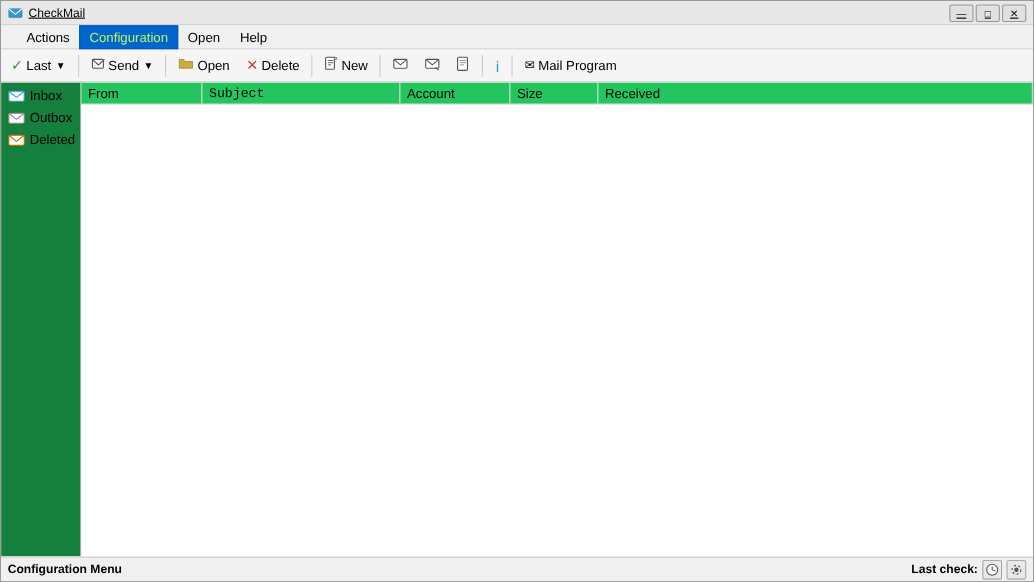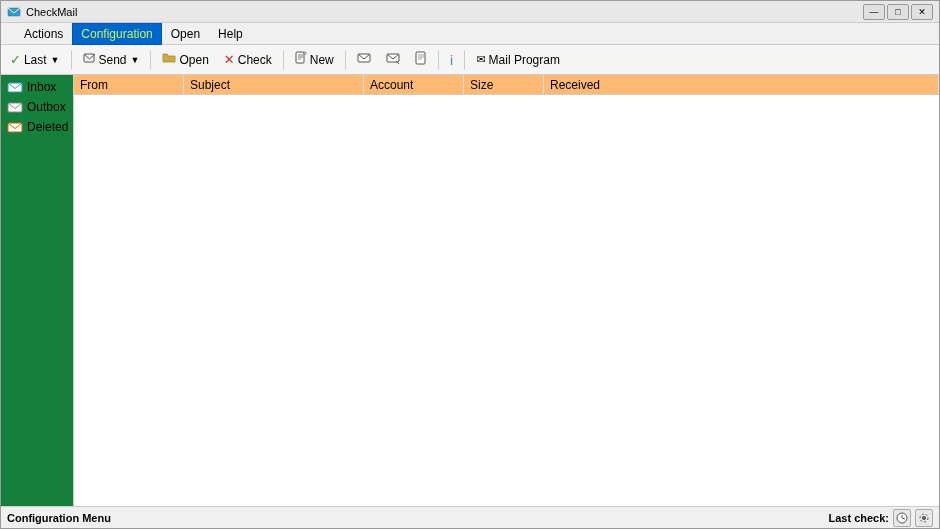--- a/index.html
+++ b/index.html
@@ -22,20 +22,21 @@
     
     .title-bar {
       height: 22px;
       background: #e8e8e8;
       display: flex;
       align-items: center;
       justify-content: space-between;
       padding: 0 6px;
       border-bottom: 1px solid #ccc;
       user-select: none;
+      text-decoration: underline;
     }
     .title-bar-left {
       display: flex;
       align-items: center;
       gap: 5px;
       font-size: 11px;
       font-weight: normal;
     }
     .title-icon {
       width: 14px;
@@ -149,34 +150,34 @@
       display: flex;
       flex-direction: column;
       background: #fff;
     }
     
     .column-headers {
       height: 20px;
       display: flex;
       align-items: center;
       border-bottom: 1px solid #ccc;
-      background: #fdba74;
+      background: #22c55e;
     }
     .col-header {
       padding: 2px 6px;
       font-size: 12px;
       border-right: 1px solid #ddd;
       height: 100%;
       display: flex;
       align-items: center;
       cursor: pointer;
     }
     .col-from { width: 110px; }
     .col-to { width: 110px; }
-    .col-subject { width: 180px; }
+    .col-subject { width: 180px; font-family: Liberation Mono, monospace; }
     .col-account { width: 100px; }
     .col-size { width: 80px; }
     .col-received { flex: 1; }
     
     .email-list {
       flex: 1;
       background: #fff;
       overflow-y: auto;
     }
     
@@ -277,21 +278,21 @@
       <span class="toolbar-icon open-icon">
         <svg width="14" height="12" viewBox="0 0 14 12">
           <path d="M1,3 L1,10 L13,10 L13,4 L6,4 L5,2 L1,2 Z" fill="#ccaa44" stroke="#aa8833" stroke-width="0.8"></path>
         </svg>
       </span>
       <span>Open</span>
     </button>
 
     <button class="toolbar-btn">
       <span class="toolbar-icon delete-icon">✕</span>
-      <span>Check</span>
+      <span>Delete</span>
     </button>
     <div class="toolbar-separator"></div>
 
     <button class="toolbar-btn">
       <span class="toolbar-icon new-icon">
         <svg width="12" height="14" viewBox="0 0 12 14">
           <rect x="1" y="1" width="8" height="11" rx="1" fill="white" stroke="#555" stroke-width="1"></rect>
           <line x1="9" y1="1" x2="11" y2="3" stroke="#555" stroke-width="1"></line>
           <rect x="9" y="1" width="2" height="2" fill="#ddd" stroke="#555" stroke-width="0.5"></rect>
           <line x1="3" y1="4" x2="8" y2="4" stroke="#555" stroke-width="0.8"></line>

